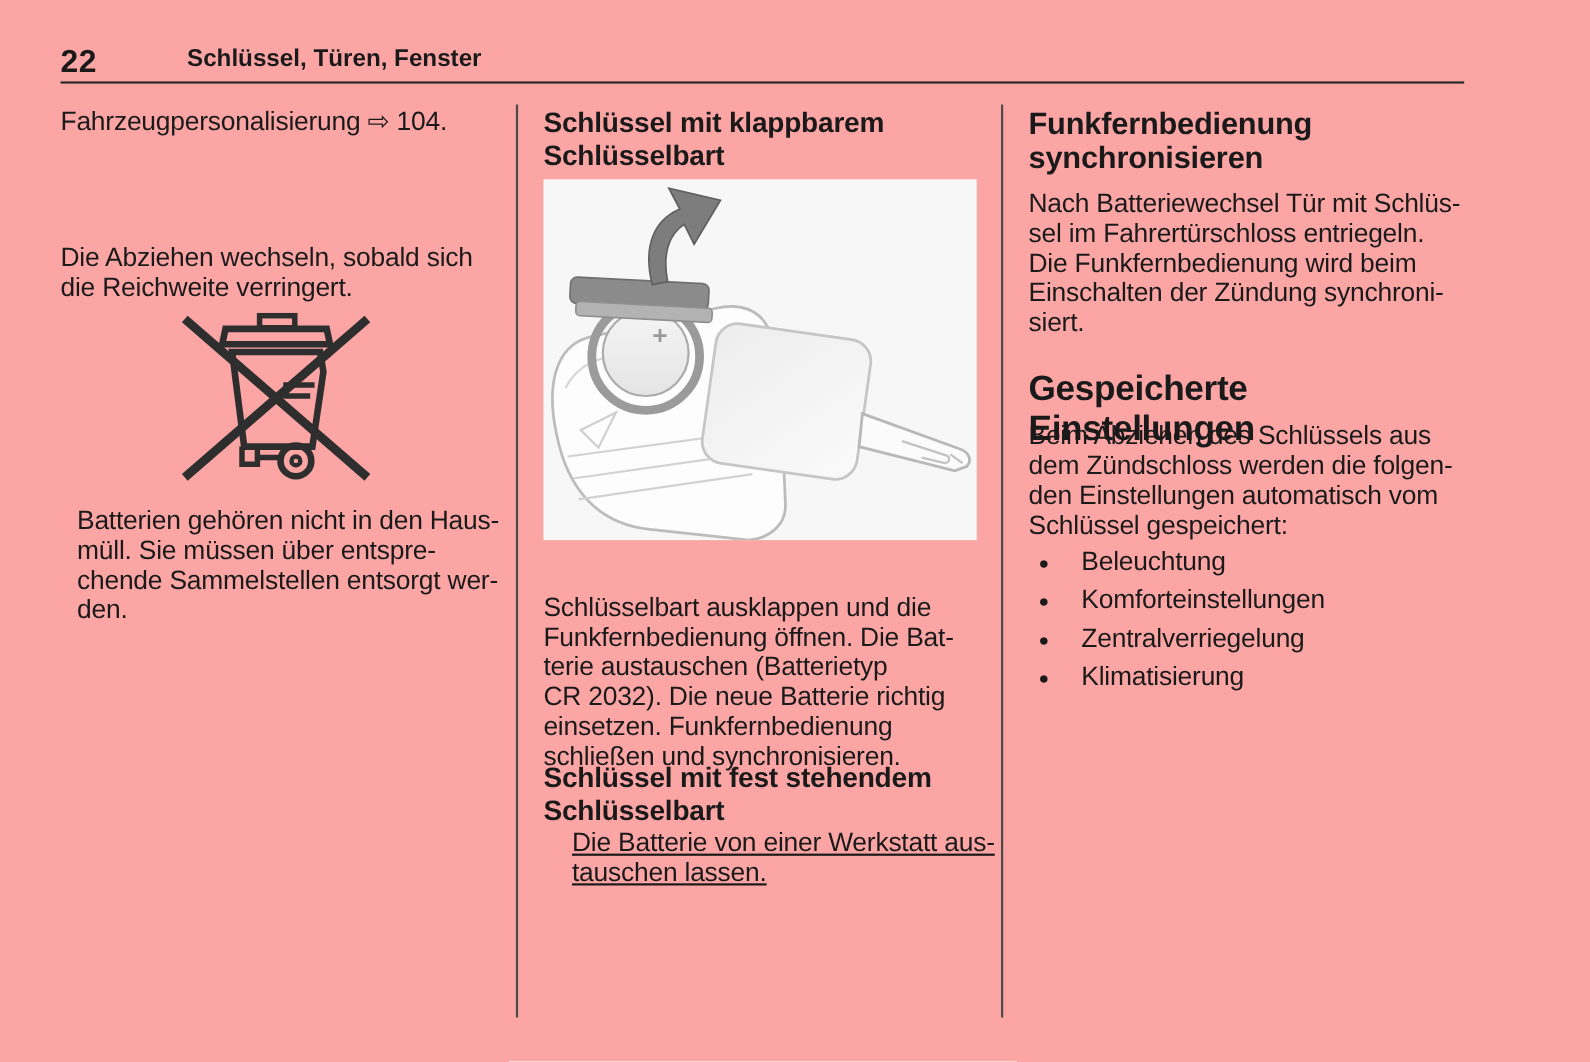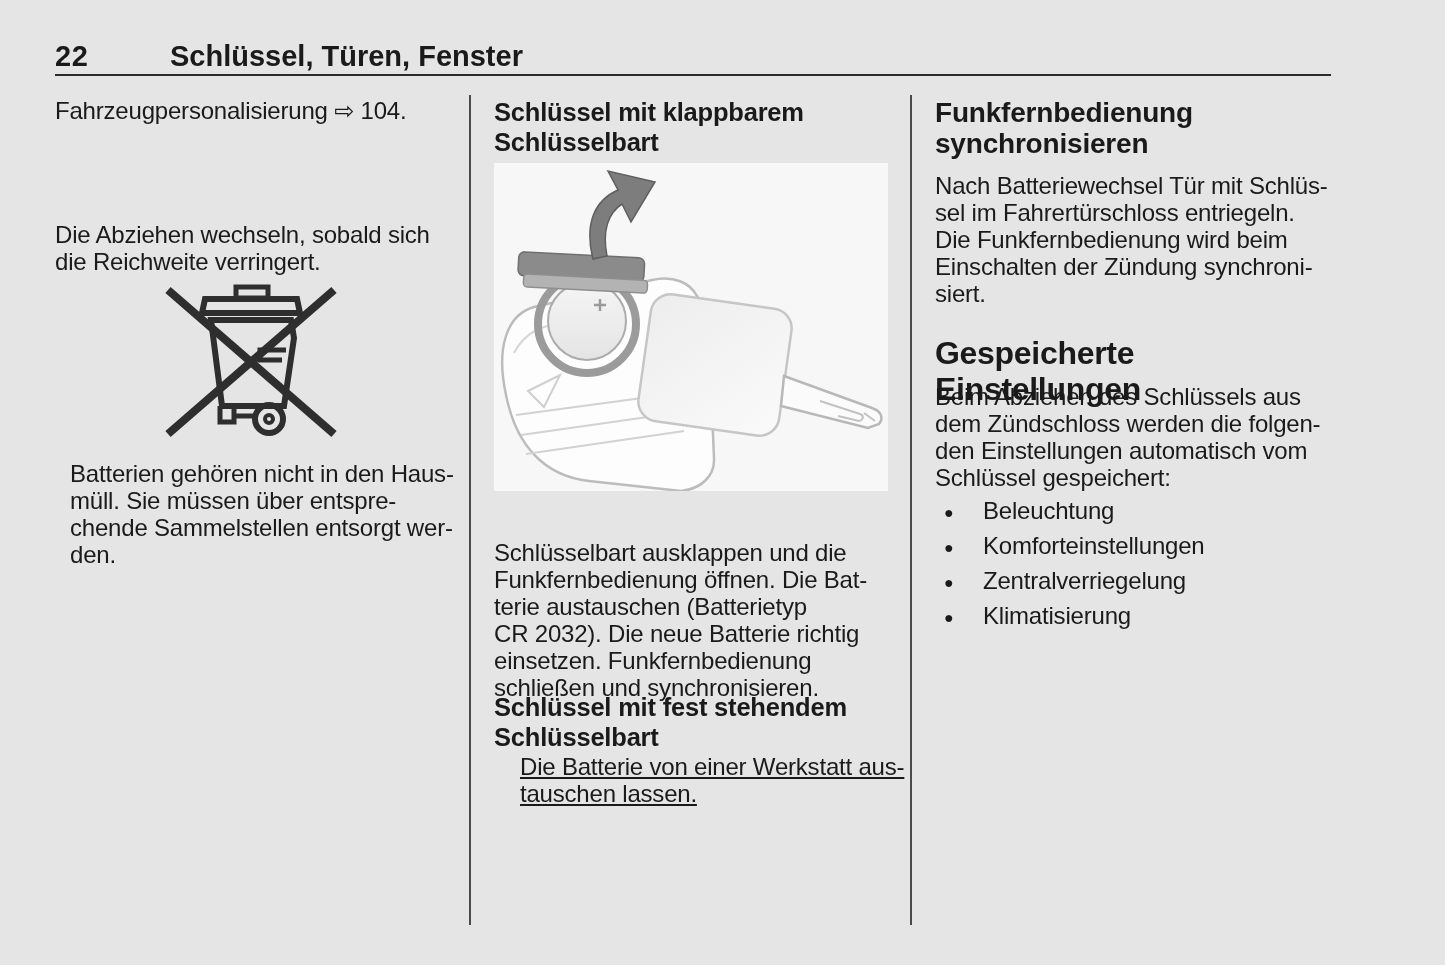--- a/index.html
+++ b/index.html
@@ -4,25 +4,25 @@
 <style>
   * { margin:0; padding:0; box-sizing:border-box; }
   html,body { background:#ffffff; }
   body {
     width:1445px; height:965px;
     font-family:"Liberation Sans","DejaVu Sans",sans-serif;
     color:#1a1a1a;
     position:relative;
     overflow:hidden;
   }
-  .page { position:absolute; inset:0; background:#e5e5e5; }
+  .page { position:absolute; inset:0; background:#fca5a5; }
 
   
   .page-num   { position:absolute; left:55px;  top:40px; font-size:29px; font-weight:bold; letter-spacing:.5px; }
-  .page-title { position:absolute; left:170px; top:40px; font-size:29px; font-weight:bold;text-align:right; }
+  .page-title { position:absolute; left:170px; top:40px; font-size:22px; font-weight:bold;text-align:right; }
   .header-rule{ position:absolute; left:55px;  top:74px; width:1276px; height:2px; background:#2a2a2a; }
 
   
   .vdiv { position:absolute; top:95px; height:830px; width:2px; background:#4a4a4a; }
   .vdiv.d1 { left:469px; }
   .vdiv.d2 { left:910px; }
 
   
   .blk { position:absolute; white-space:pre-line; }
   .body-txt { font-size:24px; line-height:27px; letter-spacing:-0.2px; }

